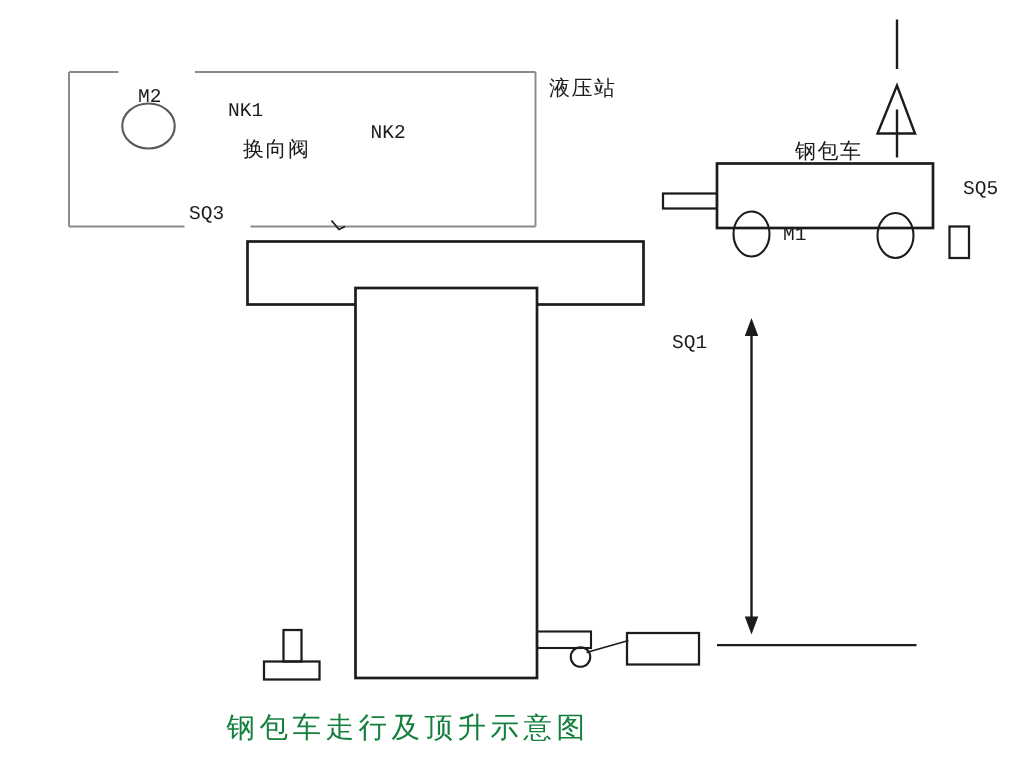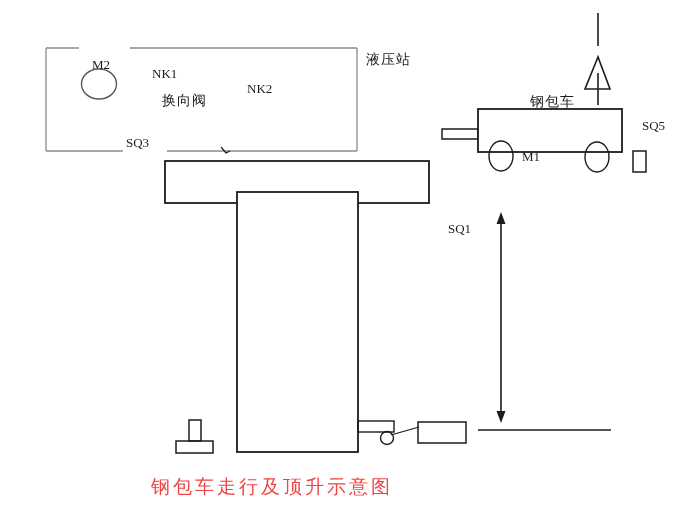--- a/index.html
+++ b/index.html
@@ -1,22 +1,22 @@
 <!DOCTYPE html>
 <html><head>
 <meta charset="utf-8">
 <style>
   html,body{margin:0;padding:0;background:#ffffff;}
   .stage{position:relative;width:682px;height:514px;background:#ffffff;overflow:hidden;
-         font-family:Liberation Serif, serif;}
+         font-family:Liberation Mono, monospace;}
   .layer{position:absolute;left:0;top:0;}
   .lbl{position:absolute;color:#1c1c1c;white-space:nowrap;line-height:1;}
   .f13{font-size:13px;}
   .f14{font-size:14px;letter-spacing:1px;text-align:right;}
-  .caption{font-size:19px;letter-spacing:3px;color:#ef4444;text-align:center;}
+  .caption{font-size:19px;letter-spacing:3px;color:#15803d;text-align:center;}
 </style>
 </head>
 <body>
 
 <div class="stage">
 
   <svg class="layer" width="682" height="514" viewBox="0 0 682 514">
 
     <g fill="none" stroke-width="1.3" stroke="#8a8a8a">
       <line x1="46" y1="48" x2="46" y2="151"></line>

